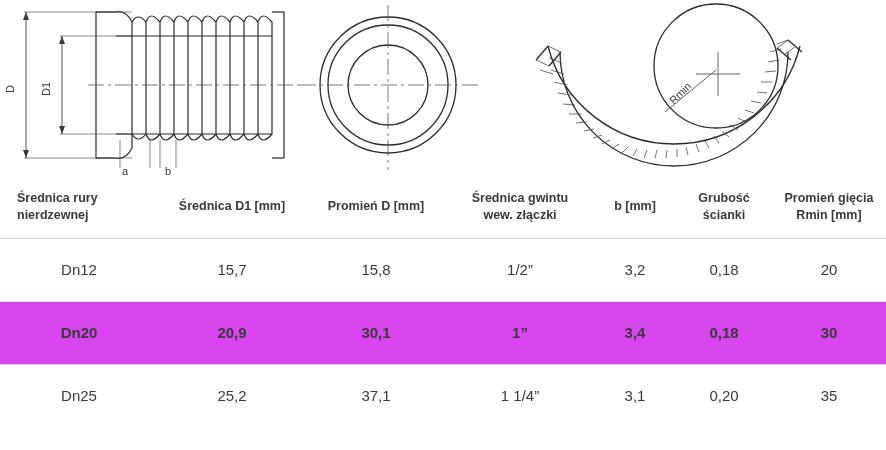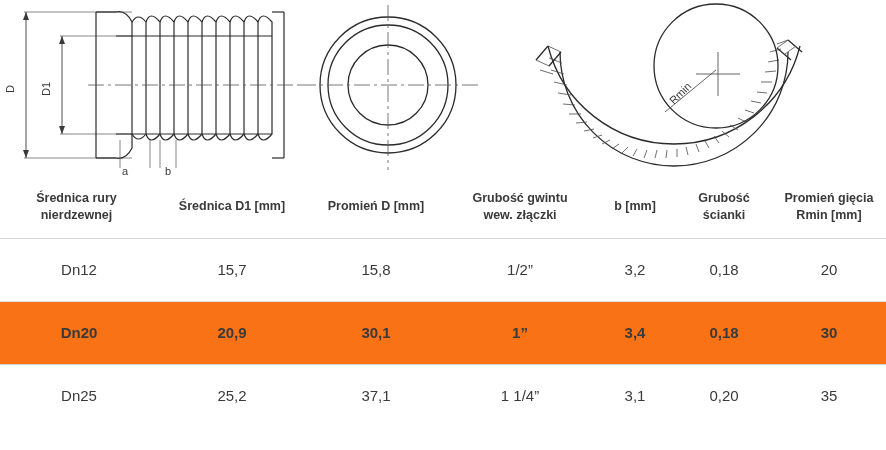--- a/index.html
+++ b/index.html
@@ -53,34 +53,34 @@
     font-size: 12.5px;
     font-weight: bold;
     color: #3a3a3a;
     text-align: center;
     vertical-align: middle;
     padding: 12px 6px 14px 6px;
     line-height: 1.35;
     border-bottom: 1px solid #d4d4d4;
   }
   thead th.first {
-    text-align: center;
-    padding-left: 1px;
+    text-align: left;
+    padding-left: 17px;
   }
   tbody td {
     font-size: 15px;
     color: #3a3a3a;
     text-align: center;
     vertical-align: middle;
     height: 54px;
     padding: 4px 6px;
     border-bottom: 1px solid #e2e2e2;
   }
   tbody tr.highlight td {
-    background: #f97316;
+    background: #d946ef;
     font-weight: bold;
     border-bottom: 1px solid #d0d0d0;
   }
   tbody tr:last-child td {
     border-bottom: none;
   }
 </style>
 </head>
 <body>
 
@@ -245,21 +245,21 @@
           <div>Średnica rury</div>
           <div>nierdzewnej</div>
         </th>
         <th>
           <div>Średnica D1 [mm]</div>
         </th>
         <th>
           <div>Promień D [mm]</div>
         </th>
         <th>
-          <div>Grubość gwintu</div>
+          <div>Średnica gwintu</div>
           <div>wew. złączki</div>
         </th>
         <th>
           <div>b [mm]</div>
         </th>
         <th>
           <div>Grubość</div>
           <div>ścianki</div>
         </th>
         <th>

